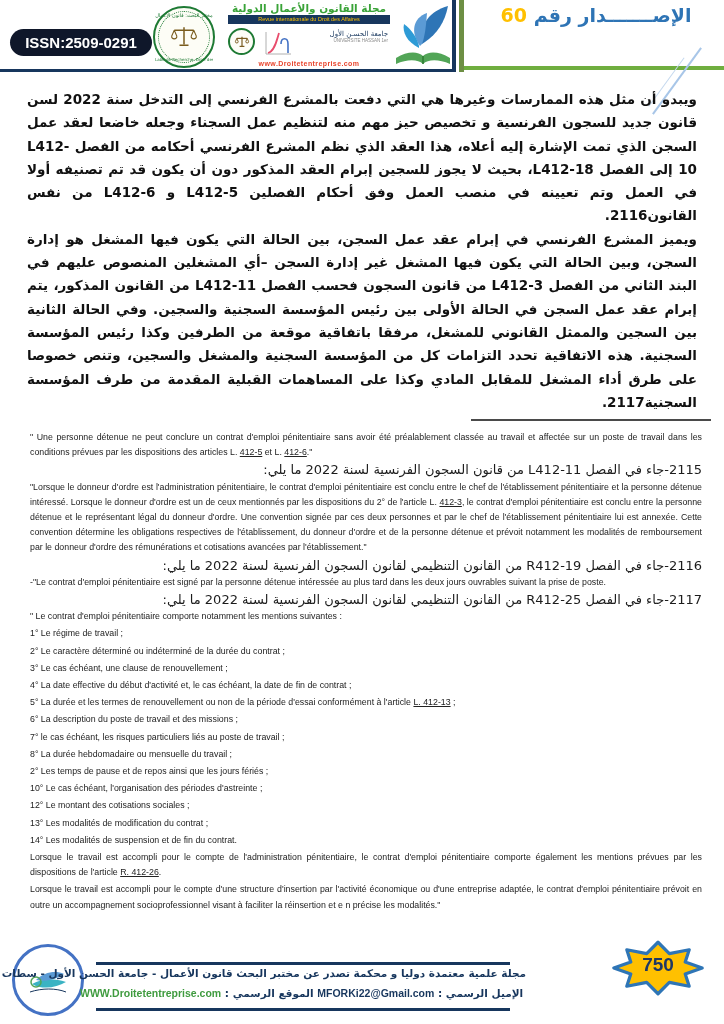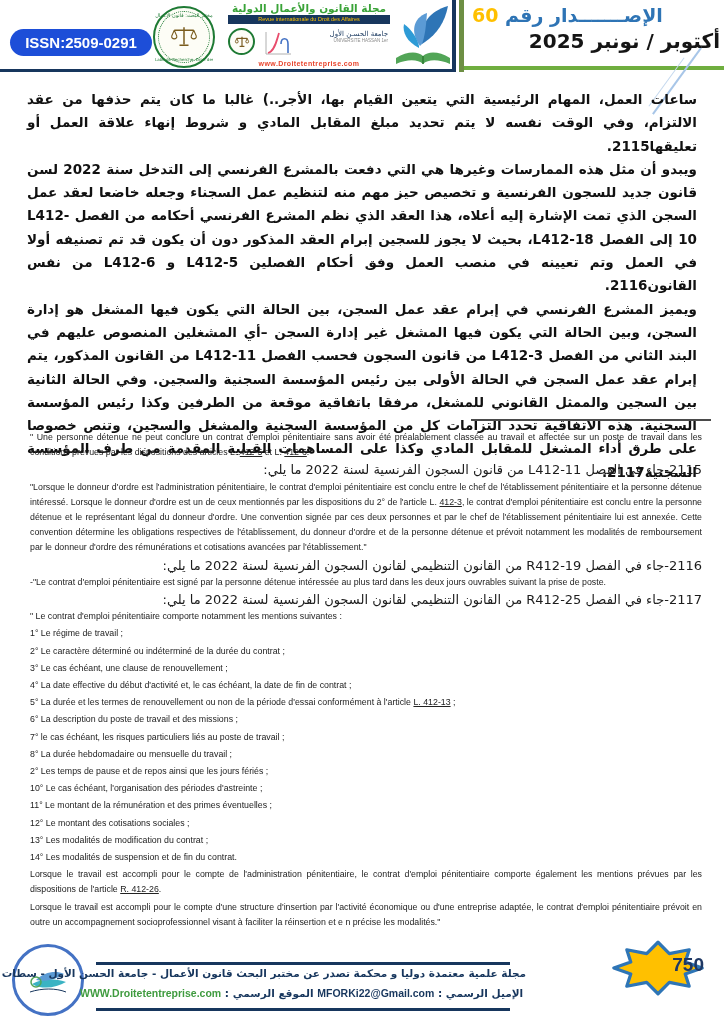--- a/index.html
+++ b/index.html
@@ -4,21 +4,21 @@
 <style>
   html,body{margin:0;padding:0;background:#e9e9e9;}
   .page{
     position:relative;width:724px;height:1024px;background:#ffffff;
     font-family:"DejaVu Sans", sans-serif;overflow:hidden;margin:0 auto;
   }
   
   .hdr{position:absolute;top:0;left:0;width:724px;height:80px;}
   .issn-pill{
     position:absolute;left:10px;top:29px;width:142px;height:27px;line-height:27px;
-    background:#1d4ed8;border-radius:14px;color:#fff;font-weight:bold;font-size:15px;
+    background:#0f172a;border-radius:14px;color:#fff;font-weight:bold;font-size:15px;
     text-align:center;font-family:"Liberation Sans", sans-serif;
   }
   .hdr-line-left{position:absolute;left:0;top:69px;width:452px;height:3px;background:#17365d;}
   .seal{position:absolute;border:2px solid #1e7a34;border-radius:50%;background:#fdfdf6;box-sizing:border-box;}
   .seal-inner{position:absolute;inset:3px;border:1px dotted #1e7a34;border-radius:50%;}
   .seal-lg{left:153px;top:6px;width:62px;height:62px;}
   .seal-sm{left:0;top:2px;width:27px;height:27px;}
   .seal svg{position:absolute;left:50%;top:50%;transform:translate(-50%,-50%);}
   .seal .tiny-ar{position:absolute;top:4px;left:0;right:0;text-align:center;font-size:5px;color:#1e7a34;white-space:nowrap;overflow:hidden;}
   .seal .tiny-fr{position:absolute;bottom:4px;left:0;right:0;text-align:center;font-size:4px;color:#1e7a34;white-space:nowrap;overflow:hidden;}
@@ -29,21 +29,21 @@
   .chart-ic{position:absolute;left:34px;top:2px;}
   .univ{position:absolute;left:70px;top:4px;width:90px;direction:rtl;text-align:right;}
   .univ-ar{color:#17365d;font-size:7px;white-space:nowrap;}
   .univ-fr{color:#8a8a8a;font-size:4.5px;white-space:nowrap;font-family:"Liberation Sans", sans-serif;}
   .banner-url{color:#e8442c;font-weight:bold;font-size:7px;text-align:center;letter-spacing:.4px;font-family:"Liberation Sans", sans-serif;white-space:nowrap;}
   .bird{position:absolute;left:392px;top:2px;width:62px;height:70px;}
   .vbar-navy{position:absolute;left:452px;top:0;width:4px;height:72px;background:#17365d;}
   .vbar-green{position:absolute;left:459px;top:0;width:5px;height:72px;background:#6d8f44;}
   .hdr-line-right{position:absolute;left:464px;top:66px;width:260px;height:4px;background:#6fae3f;}
   .issue-block{position:absolute;left:468px;top:4px;width:252px;direction:rtl;}
-  .issue-line{color:#2e74b5;font-weight:bold;font-size:19px;text-align:left;padding-left:4px;white-space:nowrap;}
+  .issue-line{color:#2e74b5;font-weight:bold;font-size:19px;text-align:center;padding-left:4px;white-space:nowrap;}
   .issue-num{color:#ffc000;}
   .date-line{color:#151515;font-weight:bold;font-size:20px;text-align:right;padding-left:30px;margin-top:3px;white-space:nowrap;}
   .slash{position:absolute;left:676px;top:40px;width:2px;height:82px;background:#a8c6e8;transform:rotate(36deg);}
   .slash2{position:absolute;left:666px;top:52px;width:1px;height:60px;background:#c4d8ee;transform:rotate(36deg);}
   
   .body-text{
     position:absolute;top:88px;left:27px;right:27px;direction:rtl;text-align:justify;
     font-size:13.5px;font-weight:bold;line-height:23.3px;color:#111;
   }
   .body-text p{margin:0;}
@@ -62,21 +62,21 @@
     color:#17365d;font-weight:bold;font-size:10.5px;white-space:nowrap;}
   .ftr-text2{position:absolute;left:80px;top:49px;width:446px;text-align:left;direction:rtl;
     font-weight:bold;font-size:10.5px;white-space:nowrap;}
   .ftr-text2 .lbl{color:#17365d;}
   .ftr-text2 .mail{color:#17365d;font-family:"Liberation Sans", sans-serif;}
   .ftr-text2 .site{color:#3f9b3f;font-family:"Liberation Sans", sans-serif;}
   .author-logo{position:absolute;left:12px;top:6px;width:72px;height:72px;border:3px solid #4472c4;border-radius:50%;box-sizing:border-box;background:#fff;}
   .author-logo svg{position:absolute;left:50%;top:50%;transform:translate(-50%,-50%);}
   .badge{position:absolute;left:612px;top:2px;width:92px;height:56px;}
   .badge svg{position:absolute;left:0;top:0;}
-  .badge-num{position:absolute;left:0;top:14px;width:92px;text-align:right;color:#1f3864;font-weight:bold;font-size:19px;font-family:"Liberation Sans", sans-serif;}
+  .badge-num{position:absolute;left:0;top:14px;width:92px;text-align:center;color:#1f3864;font-weight:bold;font-size:19px;font-family:"Liberation Sans", sans-serif;}
 </style>
 </head>
 <body>
 
 <div class="page">
 
   <div class="hdr">
     <div class="issn-pill">ISSN:2509-0291</div>
     <div class="hdr-line-left"></div>
 
@@ -143,26 +143,24 @@
     <div class="vbar-green"></div>
     <div class="hdr-line-right"></div>
     <div class="slash"></div>
     <div class="slash2"></div>
 
     <div class="issue-block">
       <div class="issue-line">
         <span>الإصـــــــدار رقم</span>
         <span class="issue-num">60</span>
       </div>
-      <div class="date-line">أكتوبر / نونبر 2025</div>
     </div>
   </div>
 
   <div class="body-text">
-      <p>ساعات العمل، المهام الرئيسية التي يتعين القيام بها، الأجر..) غالبا ما كان يتم حذفها من عقد الالتزام، وفي الوقت نفسه لا يتم تحديد مبلغ المقابل المادي و شروط إنهاء علاقة العمل أو تعليقها2115.</p>
       <p>ويبدو أن مثل هذه الممارسات وغيرها هي التي دفعت بالمشرع الفرنسي إلى التدخل سنة 2022 لسن قانون جديد للسجون الفرنسية و تخصيص حيز مهم منه لتنظيم عمل السجناء وجعله خاضعا لعقد عمل السجن الذي تمت الإشارة إليه أعلاه، هذا العقد الذي نظم المشرع الفرنسي أحكامه من الفصل L412-10 إلى الفصل L412-18، بحيث لا يجوز للسجين إبرام العقد المذكور دون أن يكون قد تم تصنيفه أولا في العمل وتم تعيينه في منصب العمل وفق أحكام الفصلين L412-5 و L412-6 من نفس القانون2116.</p>
       <p>ويميز المشرع الفرنسي في إبرام عقد عمل السجن، بين الحالة التي يكون فيها المشغل هو إدارة السجن، وبين الحالة التي يكون فيها المشغل غير إدارة السجن –أي المشغلين المنصوص عليهم في البند الثاني من الفصل L412-3 من قانون السجون فحسب الفصل L412-11 من القانون المذكور، يتم إبرام عقد عمل السجن في الحالة الأولى بين رئيس المؤسسة السجنية والسجين. وفي الحالة الثانية بين السجين والممثل القانوني للمشغل، مرفقا باتفاقية موقعة من الطرفين وكذا رئيس المؤسسة السجنية. هذه الاتفاقية تحدد التزامات كل من المؤسسة السجنية والمشغل والسجين، وتنص خصوصا على طرق أداء المشغل للمقابل المادي وكذا على المساهمات القبلية المقدمة من طرف المؤسسة السجنية2117.</p>
     </div>
 
   <div class="fn-sep"></div>
   <div class="footnotes">
       <div class="fn fn-fr"><span>" Une personne détenue ne peut conclure un contrat d'emploi pénitentiaire sans avoir été préalablement classée au travail et affectée sur un poste de travail dans les conditions prévues par les dispositions des articles L. </span><span class="u">412-5</span><span> et L. </span><span class="u">412-6</span><span>."</span></div>
       <div class="fn fn-ar"><span>2115-جاء في الفصل L412-11 من قانون السجون الفرنسية لسنة 2022 ما يلي:</span></div>
       <div class="fn fn-fr"><span>"Lorsque le donneur d'ordre est l'administration pénitentiaire, le contrat d'emploi pénitentiaire est conclu entre le chef de l'établissement pénitentiaire et la personne détenue intéressé. Lorsque le donneur d'ordre est un de ceux mentionnés par les dispositions du 2° de l'article L. </span><span class="u">412-3</span><span>, le contrat d'emploi pénitentiaire est conclu entre la personne détenue et le représentant légal du donneur d'ordre. Une convention signée par ces deux personnes et par le chef de l'établissement pénitentiaire lui est annexée. Cette convention détermine les obligations respectives de l'établissement, du donneur d'ordre et de la personne détenue et prévoit notamment les modalités de remboursement par le donneur d'ordre des rémunérations et cotisations avancées par l'établissement."</span></div>
       <div class="fn fn-ar"><span>2116-جاء في الفصل R412-19 من القانون التنظيمي لقانون السجون الفرنسية لسنة 2022 ما يلي:</span></div>
@@ -172,21 +170,20 @@
       <div class="fn fn-fr"><span>1° Le régime de travail ;</span></div>
       <div class="fn fn-fr"><span>2° Le caractère déterminé ou indéterminé de la durée du contrat ;</span></div>
       <div class="fn fn-fr"><span>3° Le cas échéant, une clause de renouvellement ;</span></div>
       <div class="fn fn-fr"><span>4° La date effective du début d'activité et, le cas échéant, la date de fin de contrat ;</span></div>
       <div class="fn fn-fr"><span>5° La durée et les termes de renouvellement ou non de la période d'essai conformément à l'article </span><span class="u">L. 412-13</span><span> ;</span></div>
       <div class="fn fn-fr"><span>6° La description du poste de travail et des missions ;</span></div>
       <div class="fn fn-fr"><span>7° le cas échéant, les risques particuliers liés au poste de travail ;</span></div>
       <div class="fn fn-fr"><span>8° La durée hebdomadaire ou mensuelle du travail ;</span></div>
       <div class="fn fn-fr"><span>2° Les temps de pause et de repos ainsi que les jours fériés ;</span></div>
       <div class="fn fn-fr"><span>10° Le cas échéant, l'organisation des périodes d'astreinte ;</span></div>
-      <div class="fn fn-fr"><span>11° Le montant de la rémunération et des primes éventuelles ;</span></div>
       <div class="fn fn-fr"><span>12° Le montant des cotisations sociales ;</span></div>
       <div class="fn fn-fr"><span>13° Les modalités de modification du contrat ;</span></div>
       <div class="fn fn-fr"><span>14° Les modalités de suspension et de fin du contrat.</span></div>
       <div class="fn fn-fr"><span>Lorsque le travail est accompli pour le compte de l'administration pénitentiaire, le contrat d'emploi pénitentiaire comporte également les mentions prévues par les dispositions de l'article </span><span class="u">R. 412-26</span><span>.</span></div>
       <div class="fn fn-fr"><span>Lorsque le travail est accompli pour le compte d'une structure d'insertion par l'activité économique ou d'une entreprise adaptée, le contrat d'emploi pénitentiaire prévoit en outre un accompagnement socioprofessionnel visant à faciliter la réinsertion et e n précise les modalités."</span></div>
     </div>
 
   <div class="ftr">
     <div class="author-logo">
       <svg width="44" height="40" viewBox="0 0 44 40">

